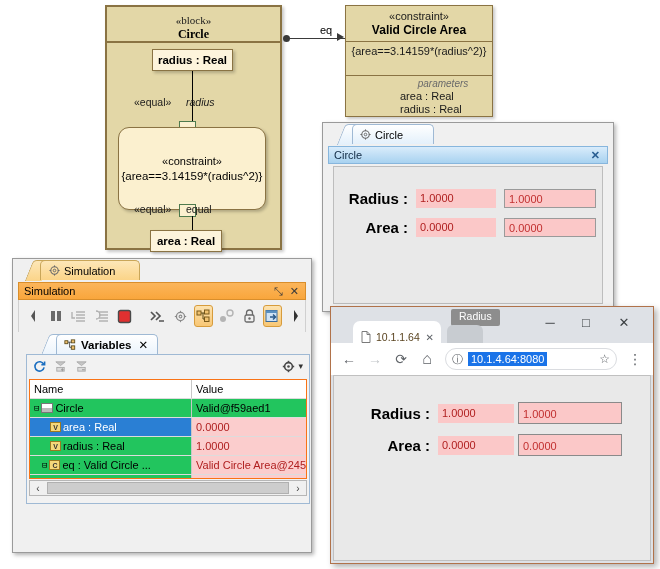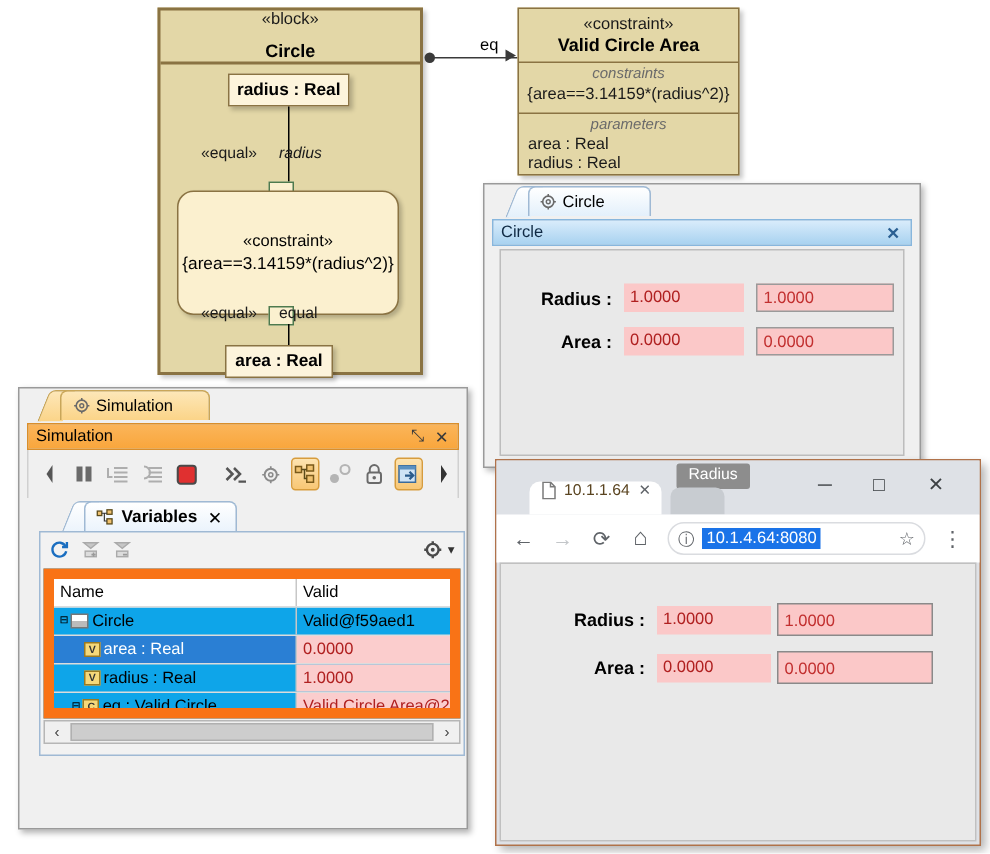--- a/index.html
+++ b/index.html
@@ -14,21 +14,21 @@
   
   #diagram{left:0;top:0;width:660px;height:270px;background:#fff;}
 
   .blk-circle{
     left:105px;top:5px;width:177px;height:245px;
     background:#e3d7a7;border:2px solid #8a7343;box-sizing:border-box;
     box-shadow:2px 2px 3px rgba(0,0,0,.22);
   }
   .blk-circle .hdr{
     height:36px;border-bottom:2px solid #8a7343;box-sizing:border-box;
-    display:flex;flex-direction:column;align-items:center;justify-content:space-between;
+    display:flex;flex-direction:column;align-items:center;justify-content:flex-end;font-family:Liberation Serif, serif;
   }
   .stereo{font-size:11px;color:#1a1a1a;line-height:13px;}
   .bname{font-size:12px;font-weight:bold;color:#000;line-height:14px;}
 
   .part-box{
     background:#fdf4dc;border:1px solid #8a7343;box-sizing:border-box;
     text-align:center;font-size:11.5px;font-weight:bold;color:#000;
     box-shadow:2px 2px 3px rgba(0,0,0,.22);
     display:flex;align-items:center;justify-content:center;
   }
@@ -65,21 +65,21 @@
   
   #lbl-eq1{top:96px;} #lbl-ra1{top:96px;left:186px;}
   #lbl-eq2{top:203px;} #lbl-ar1{top:203px;left:186px;}
 
   .blk-constraint{
     left:345px;top:5px;width:148px;height:112px;
     background:#e3d7a7;border:1px solid #8a7343;box-sizing:border-box;
     box-shadow:2px 2px 3px rgba(0,0,0,.22);
   }
   .blk-constraint .sec{border-bottom:1px solid #8a7343;box-sizing:border-box;padding:2px 0;}
-  .blk-constraint .sec:last-child{border-bottom:none;}
+  .blk-constraint .sec:last-child{border-bottom:none;padding-left:48px;}
   .cap{font-style:italic;font-size:10px;color:#6a6a6a;text-align:center;line-height:12px;}
   .ctext{font-size:11px;color:#1a1a1a;text-align:center;line-height:14px;}
   .ptext{font-size:11px;color:#1a1a1a;text-align:left;padding-left:6px;line-height:13px;}
 
   
   #conn-line{left:285px;top:38px;width:60px;height:1px;background:#3a3a3a;}
   #conn-dot{left:283px;top:35px;width:7px;height:7px;background:#3a3a3a;
      border-radius:50%;}
   #conn-arrow{left:337px;top:33px;width:0;height:0;
      border-top:4px solid transparent;border-bottom:4px solid transparent;
@@ -137,21 +137,21 @@
     border-left:1px solid #9fb9d4;border-top:1px solid #9fb9d4;
     transform:skewX(-22deg);border-radius:4px 0 0 0;}
 
   #var-panel{
     position:absolute;left:14px;top:96px;width:284px;height:150px;
     background:#f2f2f2;border:1px solid #9fb9d4;box-sizing:border-box;
   }
   #var-toolbar{height:22px;display:flex;align-items:center;gap:8px;padding:0 6px;
     box-sizing:border-box;}
   #var-table{position:absolute;left:2px;top:24px;width:278px;height:100px;
-    background:#0ea5e9;border:7px solid #f97316;box-sizing:border-box;overflow:hidden;}
+    background:#22c55e;border:1px solid #f97316;box-sizing:border-box;overflow:hidden;}
   .vrow{display:flex;height:18px;align-items:center;font-size:11px;border-bottom:1px solid #dcdcdc;}
   .vhead{background:#fff;font-size:11px;}
   .vname{width:162px;box-sizing:border-box;padding-left:4px;overflow:hidden;white-space:nowrap;
      display:flex;align-items:center;gap:2px;border-right:1px solid #c7c7c7;height:100%;}
   .vval{flex:1;box-sizing:border-box;padding-left:4px;overflow:hidden;white-space:nowrap;height:100%;
      display:flex;align-items:center;}
   .sel .vname{background:#2a7fd4;color:#fff;}
   .pink .vval{background:#fbcdcd;color:#b02020;}
   .ico-sq{width:11px;height:10px;border:1px solid #9a7a22;background:#f5d87a;
      font-size:7px;line-height:9px;text-align:center;font-weight:bold;color:#333;box-sizing:border-box;}
@@ -177,38 +177,38 @@
      border-left:1px solid #9fb9d4;border-top:1px solid #9fb9d4;
      transform:skewX(-22deg);border-radius:4px 0 0 0;}
   #cp-title{position:absolute;left:6px;top:24px;width:280px;height:18px;
      background:linear-gradient(#d9ecfb,#a8d2f0);
      border:1px solid #87b6dd;box-sizing:border-box;
      display:flex;align-items:center;font-size:11px;padding-left:5px;color:#102a44;}
   #cp-title .x{margin-left:auto;padding-right:7px;font-weight:bold;color:#2a5f92;}
   #cp-body{position:absolute;left:11px;top:44px;width:270px;height:138px;
      background:#e9e9e9;border:1px solid #bdbdbd;box-sizing:border-box;}
   .frow{display:flex;align-items:center;margin:0 0 10px 0;}
-  .flabel{width:74px;text-align:right;font-size:12px;font-weight:bold;color:#000;padding-right:8px;}
+  .flabel{width:74px;text-align:right;font-size:15px;font-weight:bold;color:#000;padding-right:8px;}
   .fpink{background:#fbc8c8;color:#b02020;font-size:11px;height:19px;line-height:19px;padding-left:4px;box-sizing:border-box;}
   .finp{background:#fbc8c8;color:#c23030;font-size:11px;height:19px;line-height:19px;
      padding-left:4px;box-sizing:border-box;border:1px solid #9a9a9a;}
 
   
   #chrome{left:330px;top:306px;width:324px;height:258px;
      background:#dee1e6;border:1px solid #b0724a;box-sizing:border-box;
      box-shadow:3px 3px 6px rgba(0,0,0,.3);}
   #ch-titlebar{position:absolute;left:0;top:0;width:100%;height:36px;background:#dee1e6;}
   #ch-profile{position:absolute;left:120px;top:2px;height:15px;background:#8d8d8d;color:#fff;
      font-size:10.5px;padding:1px 8px;border-radius:2px;}
   .winbtn{position:absolute;top:4px;width:30px;height:22px;display:flex;align-items:center;
      justify-content:center;font-size:13px;color:#3c4043;}
   #ch-min{left:204px;} #ch-max{left:240px;} #ch-close{left:278px;}
 
   #ch-tab{position:absolute;left:22px;top:14px;width:88px;height:22px;background:#fff;
-     border-radius:7px 7px 0 0;display:flex;align-items:flex-start;gap:5px;padding-left:8px;box-sizing:border-box;
+     border-radius:7px 7px 0 0;display:flex;align-items:flex-end;gap:5px;padding-left:8px;box-sizing:border-box;
      font-size:11px;}
   #ch-tab2{position:absolute;left:116px;top:18px;width:36px;height:18px;background:#c8ccd1;
      border-radius:6px 6px 0 0;}
   #ch-toolbar{position:absolute;left:0;top:36px;width:100%;height:32px;background:#fff;
      display:flex;align-items:center;gap:2px;padding:0 6px;box-sizing:border-box;}
   .navbtn{width:24px;height:24px;display:flex;align-items:center;justify-content:center;
      font-size:14px;color:#5f6368;}
   .navbtn.dim{color:#c3c6c9;}
   #ch-omni{flex:1;height:22px;background:#fff;border:1px solid #dadce0;border-radius:11px;
      display:flex;align-items:center;gap:5px;padding:0 6px;box-sizing:border-box;margin:0 4px;}
@@ -254,21 +254,20 @@
   <div class="abs" id="conn-line"></div>
   <div class="abs" id="conn-arrow"></div>
   <div class="abs" id="conn-lbl">eq</div>
 
   <div class="abs blk-constraint">
     <div class="sec" style="height:36px;display:flex;flex-direction:column;align-items:center;justify-content:center;">
       <div class="stereo">«constraint»</div>
       <div class="bname">Valid Circle Area</div>
     </div>
     <div class="sec" style="height:34px;">
-      <div class="cap">constraints</div>
       <div class="ctext">{area==3.14159*(radius^2)}</div>
     </div>
     <div class="sec" style="height:40px;">
       <div class="cap">parameters</div>
       <div class="ptext">area : Real</div>
       <div class="ptext">radius : Real</div>
     </div>
   </div>
 </div>
 
@@ -447,21 +446,21 @@
               </g>
             </svg>
         </span>
         <span style="font-size:9px;color:#333;">▾</span>
       </span>
     </div>
 
     <div id="var-table">
       <div class="vrow vhead">
         <div class="vname">Name</div>
-        <div class="vval">Valid</div>
+        <div class="vval">Value</div>
       </div>
 
       <div class="vrow">
         <div class="vname">
           <span class="exp">⊟</span>
           <span class="ico-mono"></span>
           <span>Circle</span>
         </div>
         <div class="vval">Valid@f59aed1</div>
       </div>

